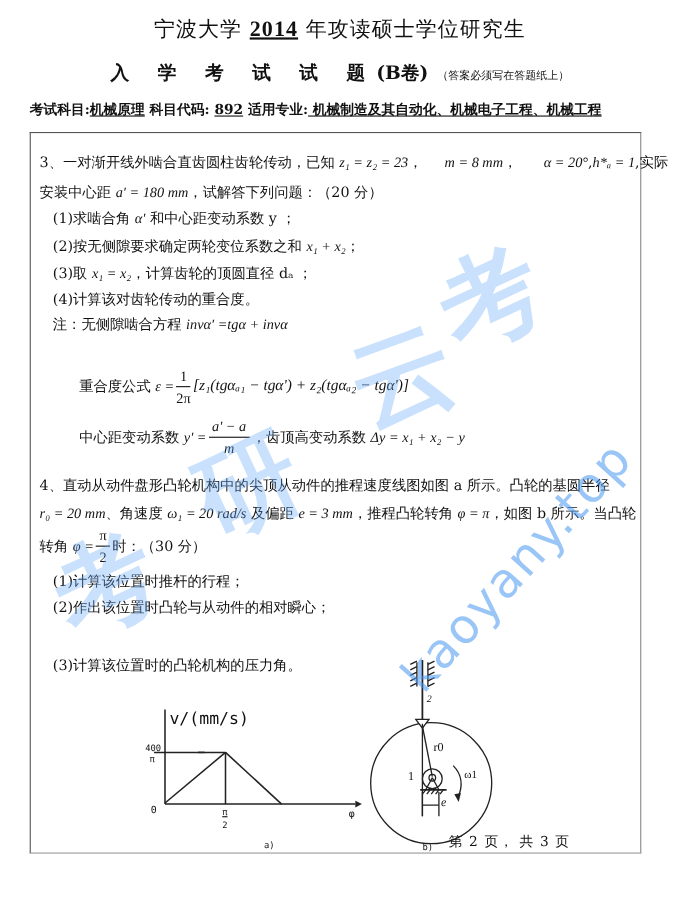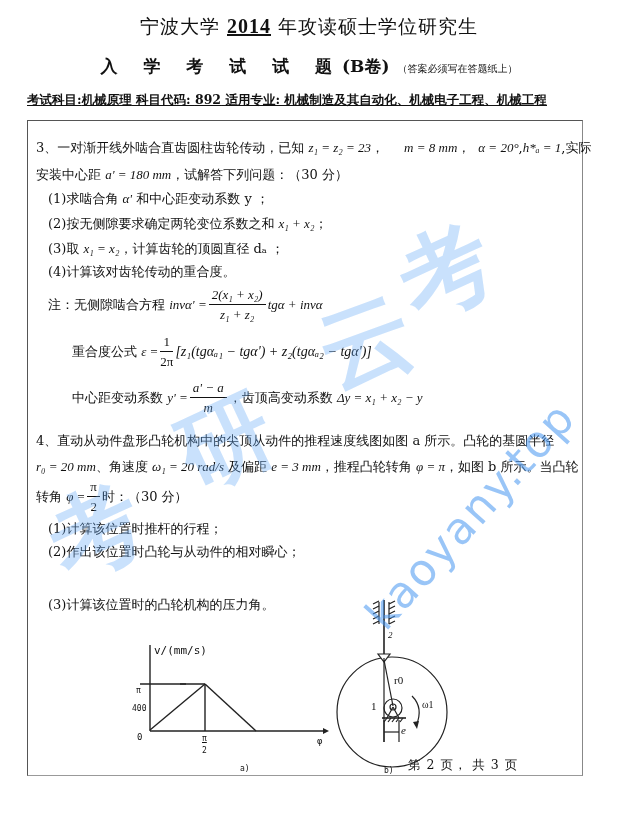--- a/index.html
+++ b/index.html
@@ -4,21 +4,21 @@
 <style>
   html, body { margin:0; padding:0; background:#ffffff; }
   body { width:618px; height:816px; position:relative; overflow:hidden;
          font-family:"DejaVu Serif","Liberation Serif",serif; color:#111; }
   .abs { position:absolute; white-space:nowrap; }
   .title1 { left:0; width:618px; top:14px; text-align:center; font-size:19px; letter-spacing:1px; }
   .title1 .yr { text-decoration:underline; font-weight:bold; font-family:"Liberation Serif",serif; font-size:20px;text-align:center; }
   .title2 { left:0; width:618px; top:55px; text-align:center; font-size:17px; font-weight:bold; }
   .title2 .sp { letter-spacing:10px; }
   .title2 .note { font-size:10px; font-weight:normal; margin-left:8px; letter-spacing:0; }
-  .subject { left:27px; top:92px; font-size:12.5px; font-weight:bold;text-decoration:underline; }
+  .subject { left:27px; top:92px; font-size:12.5px; font-weight:bold; }
   .subject .u { text-decoration:underline; }
   .box { position:absolute; left:27px; top:120px; width:554px; height:654px;
          border:1.5px solid #555; border-bottom-color:#999; border-right-color:#888; }
   .t { font-size:13px; }
   .m { font-family:"Liberation Serif",serif; font-style:italic; }
   .r { font-family:"Liberation Serif",serif; font-style:normal; }
   .frac { display:inline-block; vertical-align:middle; text-align:center; margin:0 2px; }
   .frac .num { display:block; border-bottom:1px solid #111; padding:0 3px 1px; line-height:17px; }
   .frac .den { display:block; line-height:17px; padding-top:1px; }
   .footer { left:408px; top:757px; font-size:12.5px; letter-spacing:1px; }
@@ -37,40 +37,40 @@
 <div class="abs title2">
   <span class="sp">入 学 考 试 试 题</span><span>(B卷)</span><span class="note">（答案必须写在答题纸上）</span>
 </div>
 <div class="abs subject">
   <span>考试科目:</span><span class="u">机械原理</span><span> 科目代码: </span><span class="u">892</span><span> 适用专业:</span><span class="u"> 机械制造及其自动化、机械电子工程、机械工程</span>
 </div>
 
 <div class="box"></div>
 
 <div class="abs t" style="left:36px;top:139px;">
-  <span>3、一对渐开线外啮合直齿圆柱齿轮传动，已知 </span><span class="m">z₁ = z₂ = 23</span>，<span class="m" style="margin-left:20px">m = 8 mm</span>，<span class="m" style="margin-left:8px">α = 20°</span>,<span class="m">h*ₐ = 1</span><span>,实际</span>
+  <span>3、一对渐开线外啮合直齿圆柱齿轮传动，已知 </span><span class="m">z₁ = z₂ = 23</span>，<span class="m" style="margin-left:20px">m = 8 mm</span>，<span class="m" style="margin-left:24px">α = 20°</span>,<span class="m">h*ₐ = 1</span><span>,实际</span>
 </div>
 <div class="abs t" style="left:36px;top:166px;">
-  <span>安装中心距 </span><span class="m">a' = 180 mm</span><span>，试解答下列问题：（30 分）</span>
+  <span>安装中心距 </span><span class="m">a' = 180 mm</span><span>，试解答下列问题：（20 分）</span>
 </div>
 <div class="abs t" style="left:48px;top:190px;">
   <span>(1)求啮合角 </span><span class="m">α'</span><span> 和中心距变动系数 y ；</span>
 </div>
 <div class="abs t" style="left:48px;top:215px;">
   <span>(2)按无侧隙要求确定两轮变位系数之和 </span><span class="m">x₁ + x₂</span><span>；</span>
 </div>
 <div class="abs t" style="left:48px;top:240px;">
   <span>(3)取 </span><span class="m">x₁ = x₂</span><span>，计算齿轮的顶圆直径 dₐ ；</span>
 </div>
 <div class="abs t" style="left:48px;top:263px;">
   <span>(4)计算该对齿轮传动的重合度。</span>
 </div>
 
 <div class="abs t" style="left:48px;top:286px;">
-  <span style="vertical-align:middle">注：无侧隙啮合方程 </span><span class="m" style="vertical-align:middle">invα' =</span><span class="frac m"><span class="num">2(x₁ + x₂)</span><span class="den">z₁ + z₂</span></span><span class="m" style="vertical-align:middle">tgα + invα</span>
+  <span style="vertical-align:middle">注：无侧隙啮合方程 </span><span class="m" style="vertical-align:middle">invα' =</span><span class="m" style="vertical-align:middle">tgα + invα</span>
 </div>
 
 <div class="abs t" style="left:72px;top:333px;">
   <span style="vertical-align:middle">重合度公式 </span><span class="m" style="vertical-align:middle">ε =</span><span class="frac r"><span class="num">1</span><span class="den">2π</span></span><span class="m" style="vertical-align:middle;font-size:14px">[z₁(tgαₐ₁ − tgα') + z₂(tgαₐ₂ − tgα')]</span>
 </div>
 
 <div class="abs t" style="left:72px;top:379px;">
   <span style="vertical-align:middle">中心距变动系数 </span><span class="m" style="vertical-align:middle">y' =</span><span class="frac m"><span class="num">a' − a</span><span class="den">m</span></span><span style="vertical-align:middle">，齿顶高变动系数 </span><span class="m" style="vertical-align:middle">Δy = x₁ + x₂ − y</span>
 </div>
 
@@ -93,22 +93,22 @@
       <line x1="10" y1="91" x2="10" y2="5"></line>
       <line x1="10" y1="91" x2="183" y2="91"></line>
       <line x1="-8" y1="44" x2="65" y2="44"></line>
       <line x1="10" y1="90" x2="65" y2="44"></line>
       <line x1="65" y1="44" x2="116" y2="91"></line>
       <line x1="65" y1="44" x2="65" y2="91"></line>
       <line x1="46" y1="44" x2="40" y2="44"></line>
     </g>
     <polygon points="183,88 189,91 183,94" fill="#222"></polygon>
   </svg>
-  <span class="abs figcap" style="left:14px;top:4px;font-size:11px;">v/(mm/s)</span>
-  <span class="abs figcap" style="left:-8px;top:36px;font-size:8px;margin-top:28px;">400</span>
+  <span class="abs figcap" style="left:14px;top:4px;font-size:15px;">v/(mm/s)</span>
+  <span class="abs figcap" style="left:-8px;top:36px;font-size:8px;">400</span>
   <span class="abs figcap" style="left:-4px;top:46px;font-size:8px;">π</span>
   <span class="abs figcap" style="left:-3px;top:92px;font-size:9px;">0</span>
   <span class="abs figcap" style="left:62px;top:94px;font-size:8px;text-decoration:underline;">π</span>
   <span class="abs figcap" style="left:62px;top:106px;font-size:8px;">2</span>
   <span class="abs figcap" style="left:177px;top:96px;font-size:9px;">φ</span>
   <span class="abs figcap" style="left:100px;top:124px;">a)</span>
 </div>
 
 <div class="abs" style="left:320px;top:592px;width:140px;height:185px;">
   <svg width="140" height="185" viewBox="0 0 140 185">

